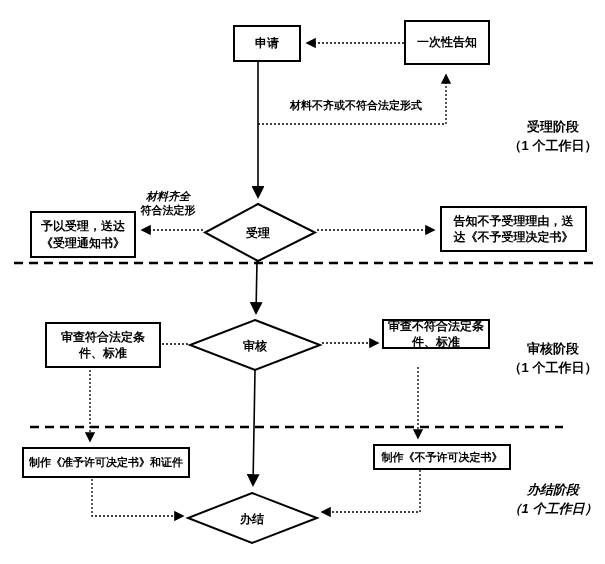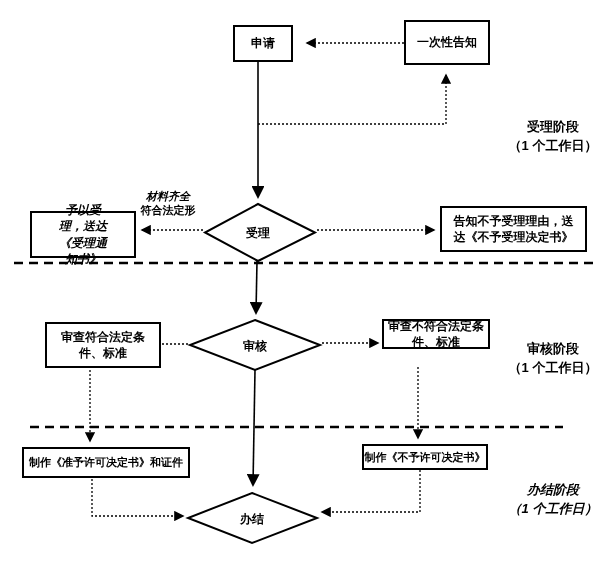--- a/index.html
+++ b/index.html
@@ -53,40 +53,41 @@
     <polyline points="420,470 420,512 322,512" fill="none" stroke="#000" stroke-width="1.3" stroke-dasharray="2 2" marker-end="url(#arrow)"></polyline>
 
     <line x1="14" y1="263" x2="593" y2="263" stroke="#000" stroke-width="2.5" stroke-dasharray="9 6"></line>
     <line x1="30" y1="427" x2="563" y2="427" stroke="#000" stroke-width="2.5" stroke-dasharray="9 6"></line>
 
     <polygon points="258,204 315,232.5 258,261 205,232.5" fill="#fff" stroke="#000" stroke-width="2"></polygon>
     <polygon points="255,320 320,345 255,370 190,345" fill="#fff" stroke="#000" stroke-width="2"></polygon>
     <polygon points="252,493 317,518 252,543 188,518" fill="#fff" stroke="#000" stroke-width="2"></polygon>
   </svg>
 
-  <div class="box" style="left:233px;top:25px;width:60px;height:37px;">申请</div>
+  <div class="box" style="left:233px;top:25px;width:68px;height:37px;">申请</div>
 
   <div class="box" style="left:404px;top:20px;width:86px;height:45px;">一次性告知</div>
 
-  <div class="box" style="left:30px;top:211px;width:106px;height:47px;padding:0 24px;font-style:italic;">予以受理，送达《受理通知书》</div>
+  <div class="box" style="left:30px;top:211px;width:106px;height:47px;padding:0 8px;">予以受理，送达《受理通知书》</div>
 
   <div class="box" style="left:440px;top:206px;width:147px;height:46px;padding:16px 6px;">告知不予受理理由，送达《不予受理决定书》</div>
 
   <div class="box" style="left:45px;top:322px;width:116px;height:46px;padding:0 4px;">审查符合法定条件、标准</div>
 
   <div class="box" style="left:382px;top:319px;width:108px;height:30px;padding:0 2px;">审查不符合法定条件、标准</div>
 
   <div class="box nowrap" style="left:22px;top:447px;width:168px;height:31px;font-size:11px;">制作《准予许可决定书》和证件</div>
 
-  <div class="box nowrap" style="left:362px;top:444px;width:126px;height:26px;font-size:11px;">制作《不予许可决定书》</div>
+  <div class="box nowrap" style="left:373px;top:444px;width:138px;height:26px;font-size:11px;">制作《不予许可决定书》</div>
 
   <div class="diamond-label" style="left:228px;top:225px;width:60px;">受理</div>
   <div class="diamond-label" style="left:225px;top:338px;width:60px;">审核</div>
   <div class="diamond-label" style="left:222px;top:511px;width:60px;">办结</div>
 
+  <div class="edge-label" style="left:286px;top:99px;width:140px;">材料不齐或不符合法定形式</div>
 
   <div class="edge-label" style="left:126px;top:190px;width:84px;">
     <span style="display:block;font-style:italic;">材料齐全</span>
     <span style="display:block;">符合法定形</span>
   </div>
 
 
   <div class="stage-label" style="left:503px;top:118px;width:100px;">
     <span class="line">受理阶段</span>
     <span class="line">（1 个工作日）</span>

